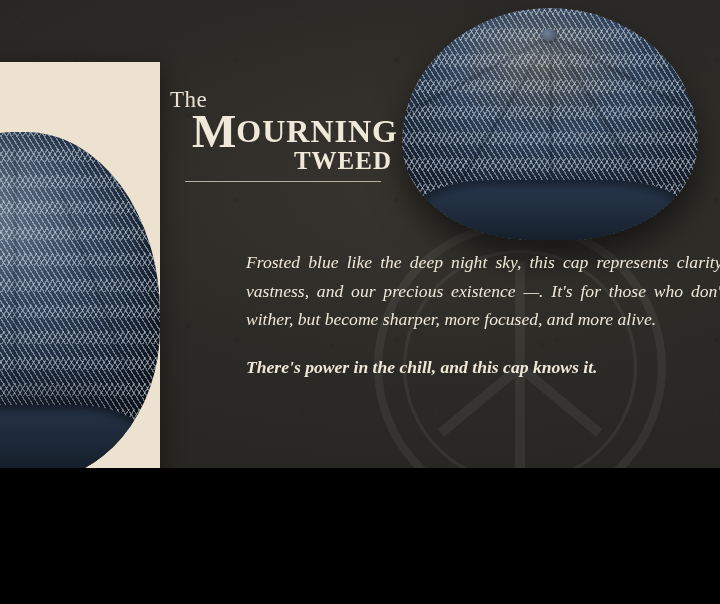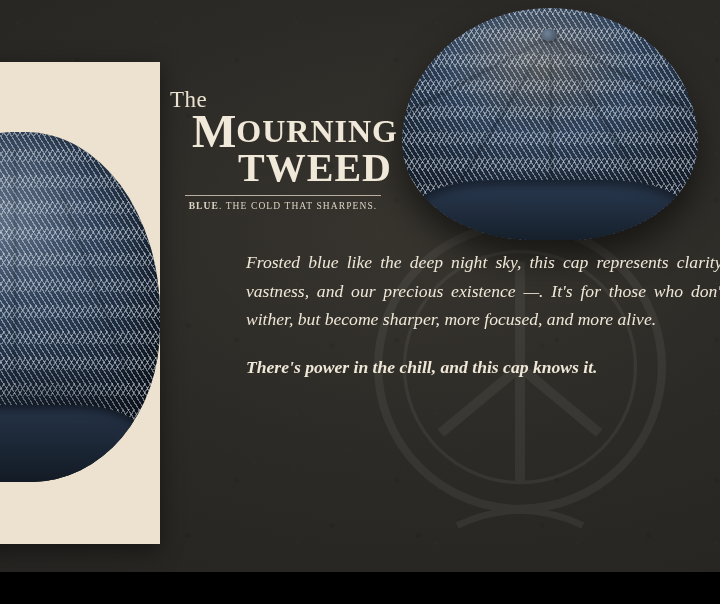--- a/index.html
+++ b/index.html
@@ -3,21 +3,21 @@
 <meta charset="utf-8">
 <style>
   html, body {
     margin: 0;
     padding: 0;
     background: #000;
   }
   #stage {
     position: relative;
     width: 720px;
-    height: 572px;
+    height: 468px;
     overflow: hidden;
     background: #2b2926;
     font-family: "Liberation Serif", serif;
   }
 
   
   .bg-base {
     position: absolute;
     inset: 0;
     background:
@@ -199,21 +199,21 @@
     margin-top: 2px;
     white-space: nowrap;
   }
   .title-line1 .drop {
     font-size: 47px;
     line-height: .8;
     vertical-align: -5px;
     letter-spacing: 0px;
   }
   .title-line2 {
-    font-size: 40px;
+    font-size: 25px;
     text-align: right;
     margin-right: 6px;
     margin-top: -2px;
     white-space: nowrap;
   }
   .rule {
     width: 196px;
     height: 1px;
     background: #cfc6b4;
     margin: 8px auto 5px auto;
@@ -289,23 +289,20 @@
     <div class="brim"></div>
   </div>
 
   <div class="title-block">
     <div class="title-the">The</div>
     <div class="title-main title-line1">
       <span class="drop">M</span><span>OURNING</span>
     </div>
     <div class="title-main title-line2">TWEED</div>
     <div class="rule"></div>
-    <div class="tagline">
-      <span class="bold">BLUE</span><span>. THE COLD THAT SHARPENS.</span>
-    </div>
   </div>
 
   <div class="copy">
     <p>Frosted blue like the deep night sky, this cap represents clarity, vastness, and our precious existence —. It's for those who don't wither, but become sharper, more focused, and more alive.</p>
     <p class="noj">There's power in the chill, and this cap knows it.</p>
   </div>
 
 </div>
 
 </body></html>

